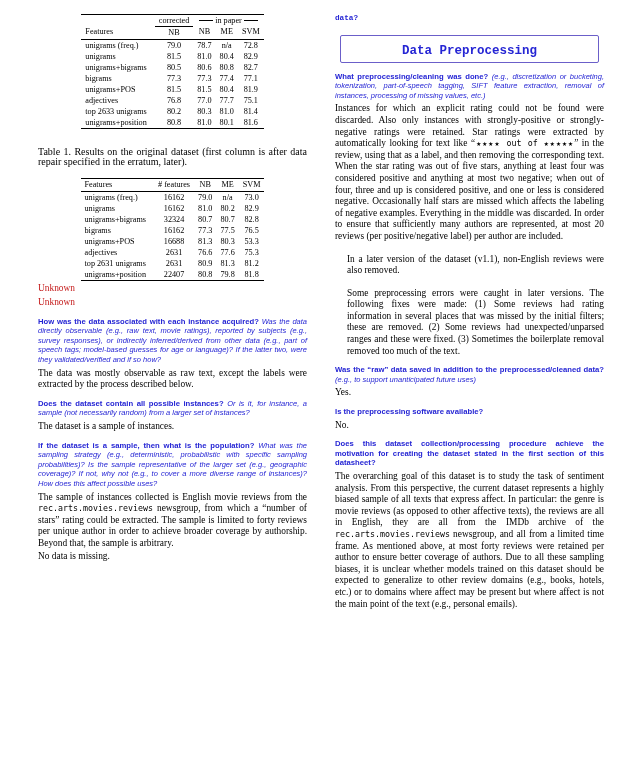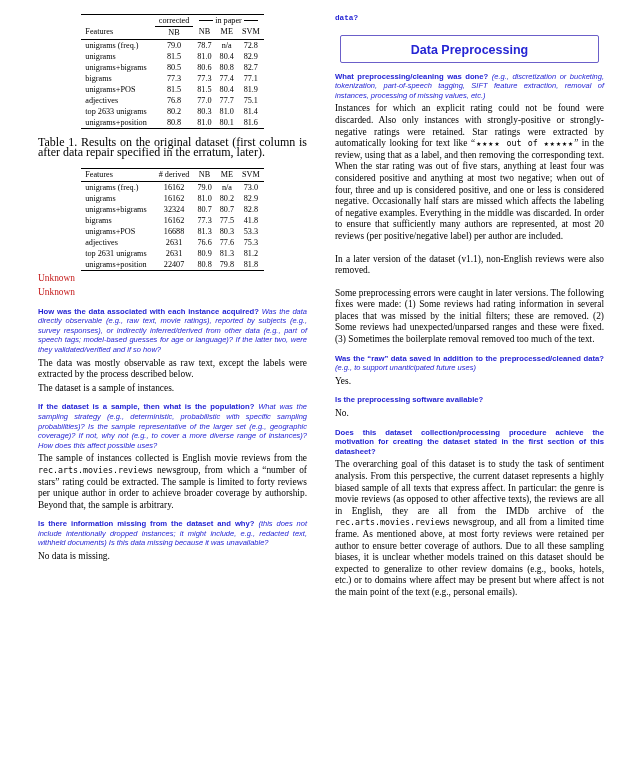--- a/index.html
+++ b/index.html
@@ -9,35 +9,35 @@
 
   
   table.results{border-collapse:collapse;margin:2px auto 2px;font-size:8.2px;line-height:10px;
     border-top:1.2px solid #000;border-bottom:1.2px solid #000;}
   table.results th,table.results td{padding:0.5px 4px;text-align:center;font-weight:normal;white-space:nowrap;}
   table.results .feat{text-align:left;padding-right:8px;}
   table.results tr.colhead th{border-bottom:0.8px solid #000;padding-bottom:1.5px;}
   th.grp-corrected{border-bottom:0.7px solid #000;}
   .inpaper-wrap{display:flex;align-items:center;}
   .dashline{flex:1;border-top:0.8px solid #000;margin:0 2px;}
-  .caption{font-size:12px;line-height:10.2px;text-align:justify;margin:8px 0 11px;}
+  .caption{font-size:10px;line-height:10.2px;text-align:justify;margin:18px 0 11px;}
 
   
   .question{color:#2525d4;font-family:"Liberation Sans",sans-serif;font-size:7.7px;line-height:9.6px;
     text-align:justify;margin:8px 0 3px;}
   .question .qb{font-weight:700;}
   .question .qd{font-style:italic;font-size:7.5px;}
   .ans{font-size:9.4px;line-height:11.6px;text-align:justify;margin:0 0 2px;}
   .ans.red{color:#c41a1a;}
-  .gap{margin-top:11px;}
+  .gap{margin-top:11px;margin-left:12px;}
   .mono{font-family:"DejaVu Sans Mono","DejaVu Sans",monospace;font-size:8.3px;}
 
   
   .section-box{border:1px solid #6b5fc9;border-radius:2px;margin:11px 5px 9px;padding:4px 2px;text-align:center;}
-  .section-box .title{color:#2525d4;font-family:Liberation Sans, sans-serif;font-weight:700;font-size:12.5px;}
+  .section-box .title{color:#2525d4;font-family:Liberation Mono, monospace;font-weight:700;font-size:12.5px;}
   .first{margin-top:2px;font-family:Liberation Mono, monospace;}
 </style>
 </head>
 <body>
 
 <div class="page">
 
   <div class="col">
 
     <div>
@@ -122,21 +122,21 @@
           </tbody>
       </table>
       <p class="caption">Table 1. Results on the original dataset (first column is after data repair specified in the erratum, later).</p>
     </div>
 
     <div>
       <table class="results">
         <thead>
           <tr class="colhead">
             <th class="feat">Features</th>
-            <th># derived</th>
+            <th># features</th>
             <th>NB</th>
             <th>ME</th>
             <th>SVM</th>
           </tr>
         </thead>
         <tbody>
             <tr>
               <td class="feat">unigrams (freq.)</td>
               <td>16162</td>
               <td>79.0</td>
@@ -155,21 +155,21 @@
               <td>32324</td>
               <td>80.7</td>
               <td>80.7</td>
               <td>82.8</td>
             </tr>
             <tr>
               <td class="feat">bigrams</td>
               <td>16162</td>
               <td>77.3</td>
               <td>77.5</td>
-              <td>41.8</td>
+              <td>76.5</td>
             </tr>
             <tr>
               <td class="feat">unigrams+POS</td>
               <td>16688</td>
               <td>81.3</td>
               <td>80.3</td>
               <td>53.3</td>
             </tr>
             <tr>
               <td class="feat">adjectives</td>
@@ -199,32 +199,32 @@
     <p class="ans red">Unknown</p>
 
     <p class="ans red">Unknown</p>
 
     <p class="question">
       <span class="qb">How was the data associated with each instance acquired?</span>
       <span class="qd">Was the data directly observable (e.g., raw text, movie ratings), reported by subjects (e.g., survey responses), or indirectly inferred/derived from other data (e.g., part of speech tags; model-based guesses for age or language)? If the latter two, were they validated/verified and if so how?</span>
     </p>
     <p class="ans">The data was mostly observable as raw text, except the labels were extracted by the process described below.</p>
 
+    <p class="question">
+      <span class="qb">Does the dataset contain all possible instances?</span>
+      <span class="qd">Or is it, for instance, a sample (not necessarily random) from a larger set of instances?</span>
+    </p>
     <p class="ans">The dataset is a sample of instances.</p>
 
     <p class="question">
       <span class="qb">If the dataset is a sample, then what is the population?</span>
       <span class="qd">What was the sampling strategy (e.g., deterministic, probabilistic with specific sampling probabilities)? Is the sample representative of the larger set (e.g., geographic coverage)? If not, why not (e.g., to cover a more diverse range of instances)? How does this affect possible uses?</span>
     </p>
     <p class="ans"><span>The sample of instances collected is English movie reviews from the </span><span class="mono">rec.arts.movies.reviews</span><span> newsgroup, from which a “number of stars” rating could be extracted. The sample is limited to forty reviews per unique author in order to achieve broader coverage by authorship. Beyond that, the sample is arbitrary.</span></p>
 
-    <p class="question">
-      <span class="qb">Is there information missing from the dataset and why?</span>
-      <span class="qd">(this does not include intentionally dropped instances; it might include, e.g., redacted text, withheld documents) Is this data missing because it was unavailable?</span>
-    </p>
     <p class="ans">No data is missing.</p>
 
   </div>
 
   <div class="col">
 
     <p class="question first">
       <span class="qb">data?</span>
     </p>
 

